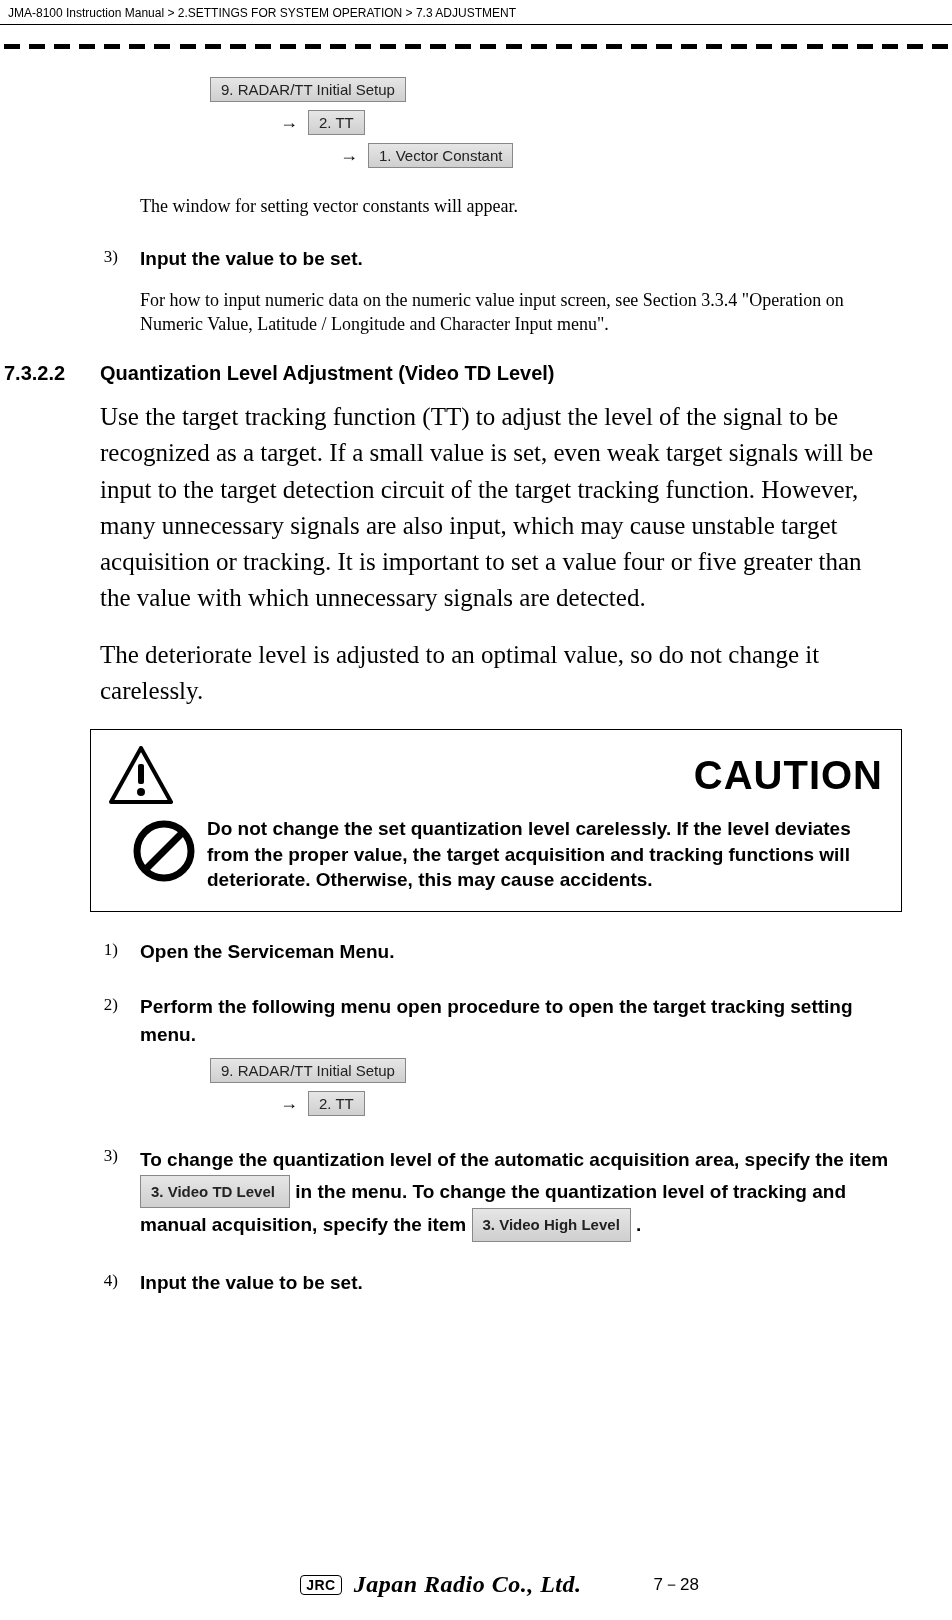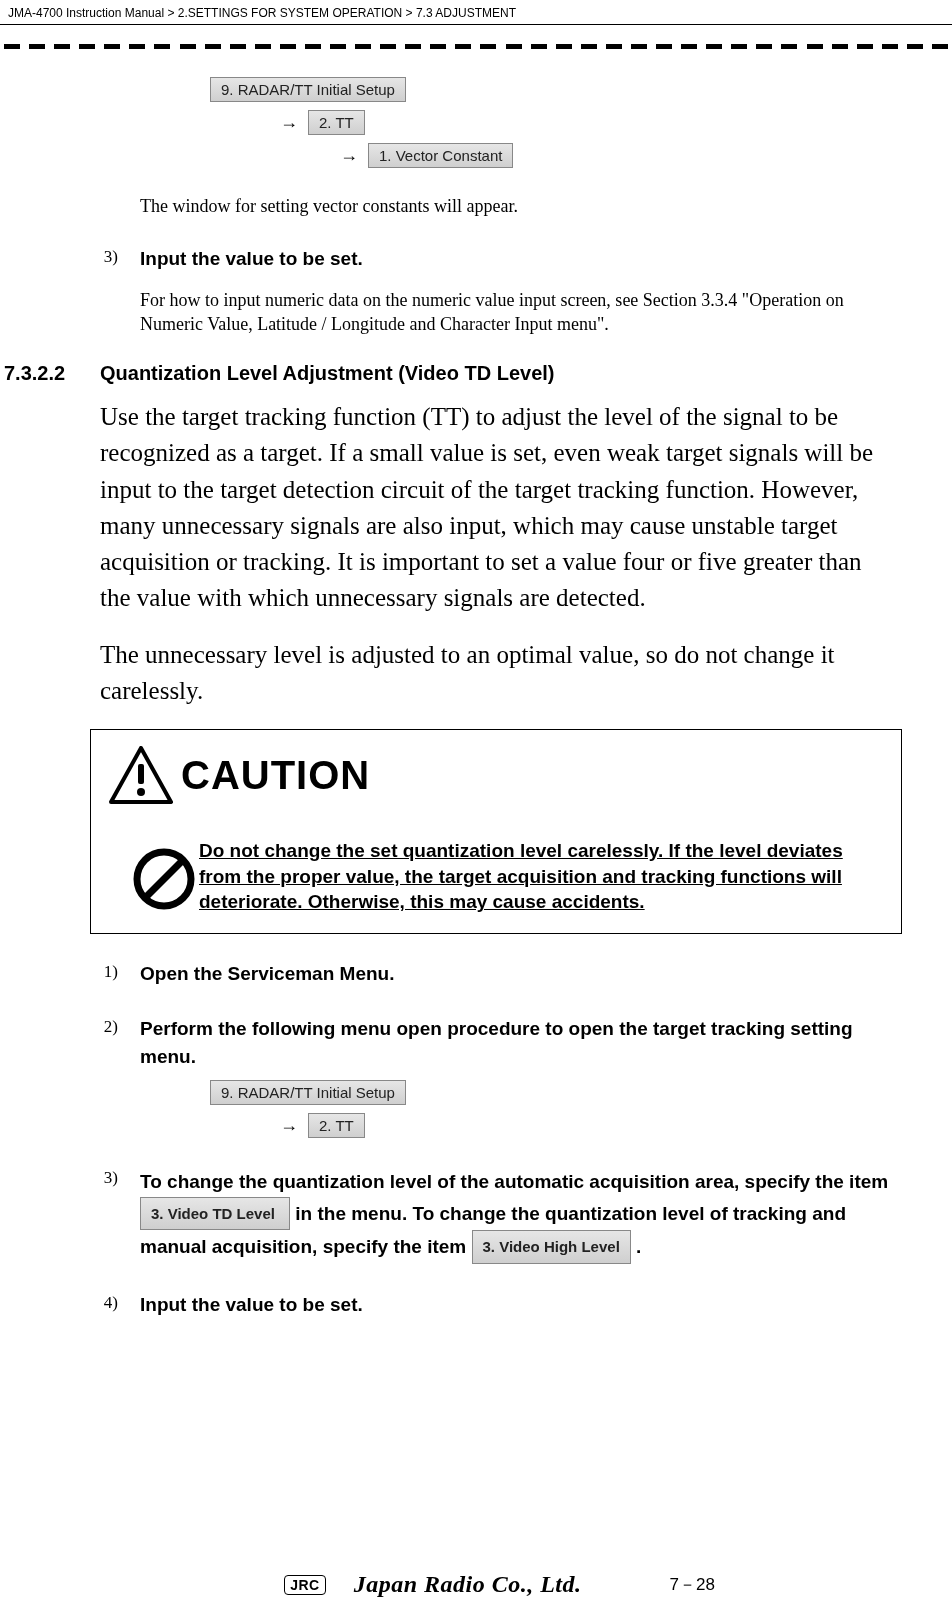--- a/index.html
+++ b/index.html
@@ -106,39 +106,38 @@
   .caution-box {
     border: 1px solid #000;
     padding: 16px 18px 18px 18px;
     margin-left: -10px;
     margin-right: -10px;
     margin-bottom: 26px;
   }
   .caution-header {
     display: flex;
     align-items: center;
-    justify-content: flex-start;
-    margin-bottom: 34px;
+    justify-content: space-between;
+    margin-bottom: 12px;
   }
   .warn-triangle {
     width: 64px;
     height: 58px;
     margin-right: 8px;
   }
   .caution-word {
     font-family: Arial, sans-serif;
     font-weight: 900;
     font-size: 40px;
     letter-spacing: 1px;
   }
   .caution-body-row {
     display: flex;
-    gap: 4px;
-    align-items: center;
-    text-decoration: underline;
+    gap: 12px;
+    align-items: flex-start;
   }
   .prohibit-icon {
     width: 62px;
     height: 62px;
     flex-shrink: 0;
     margin-left: 24px;
     margin-top: 4px;
   }
   .caution-text {
     font-family: Arial, sans-serif;
@@ -171,21 +170,21 @@
   }
   .menu-chain2 { margin-left: 110px; margin-top: 8px; margin-bottom: 28px; }
   .footer {
     position: absolute;
     bottom: 22px;
     left: 0;
     width: 100%;
     display: flex;
     align-items: center;
     justify-content: center;
-    gap: 28px;
+    gap: 12px;
     padding-left: 47px;
   }
   .jrc-box {
     border: 1.5px solid #000;
     border-radius: 4px;
     font-family: Arial, sans-serif;
     font-weight: bold;
     font-size: 14px;
     padding: 1px 5px;
     letter-spacing: 0.5px;
@@ -200,21 +199,21 @@
   .page-num {
     font-family: Arial, sans-serif;
     font-size: 17px;
     margin-left: 60px;
   }
 </style>
 </head>
 <body>
 
 <div class="header-bar">
-  <span>JMA-4700 Instruction Manual</span>
+  <span>JMA-8100 Instruction Manual</span>
   <span> &gt; </span>
   <span>2.SETTINGS FOR SYSTEM OPERATION</span>
   <span> &gt; </span>
   <span>7.3  ADJUSTMENT</span>
 </div>
 
 <div class="dashed-line">
   <div class="dash"></div>
     <div class="dash"></div>
     <div class="dash"></div>
@@ -279,21 +278,21 @@
       <div class="step-title">Input the value to be set.</div>
     </div>
     <div class="step-body">For how to input numeric data on the numeric value input screen, see Section 3.3.4 "Operation on Numeric Value, Latitude / Longitude and Character Input menu".</div>
 
     <div class="section-number-row">
       <div class="section-number">7.3.2.2</div>
       <div class="section-title">Quantization Level Adjustment (Video TD Level)</div>
     </div>
 
     <div class="body-para">Use the target tracking function (TT) to adjust the level of the signal to be recognized as a target. If a small value is set, even weak target signals will be input to the target detection circuit of the target tracking function. However, many unnecessary signals are also input, which may cause unstable target acquisition or tracking. It is important to set a value four or five greater than the value with which unnecessary signals are detected.</div>
-    <div class="body-para">The unnecessary level is adjusted to an optimal value, so do not change it carelessly.</div>
+    <div class="body-para">The deteriorate level is adjusted to an optimal value, so do not change it carelessly.</div>
 
     <div class="caution-box">
       <div class="caution-header">
         <svg class="warn-triangle" viewBox="0 0 64 58">
           <polygon points="32,2 62,56 2,56" fill="none" stroke="#000" stroke-width="4" stroke-linejoin="round"></polygon>
           <rect x="29" y="18" width="6" height="20" fill="#000" rx="2"></rect>
           <circle cx="32" cy="46" r="4" fill="#000"></circle>
         </svg>
         <span class="caution-word">CAUTION</span>
       </div>

